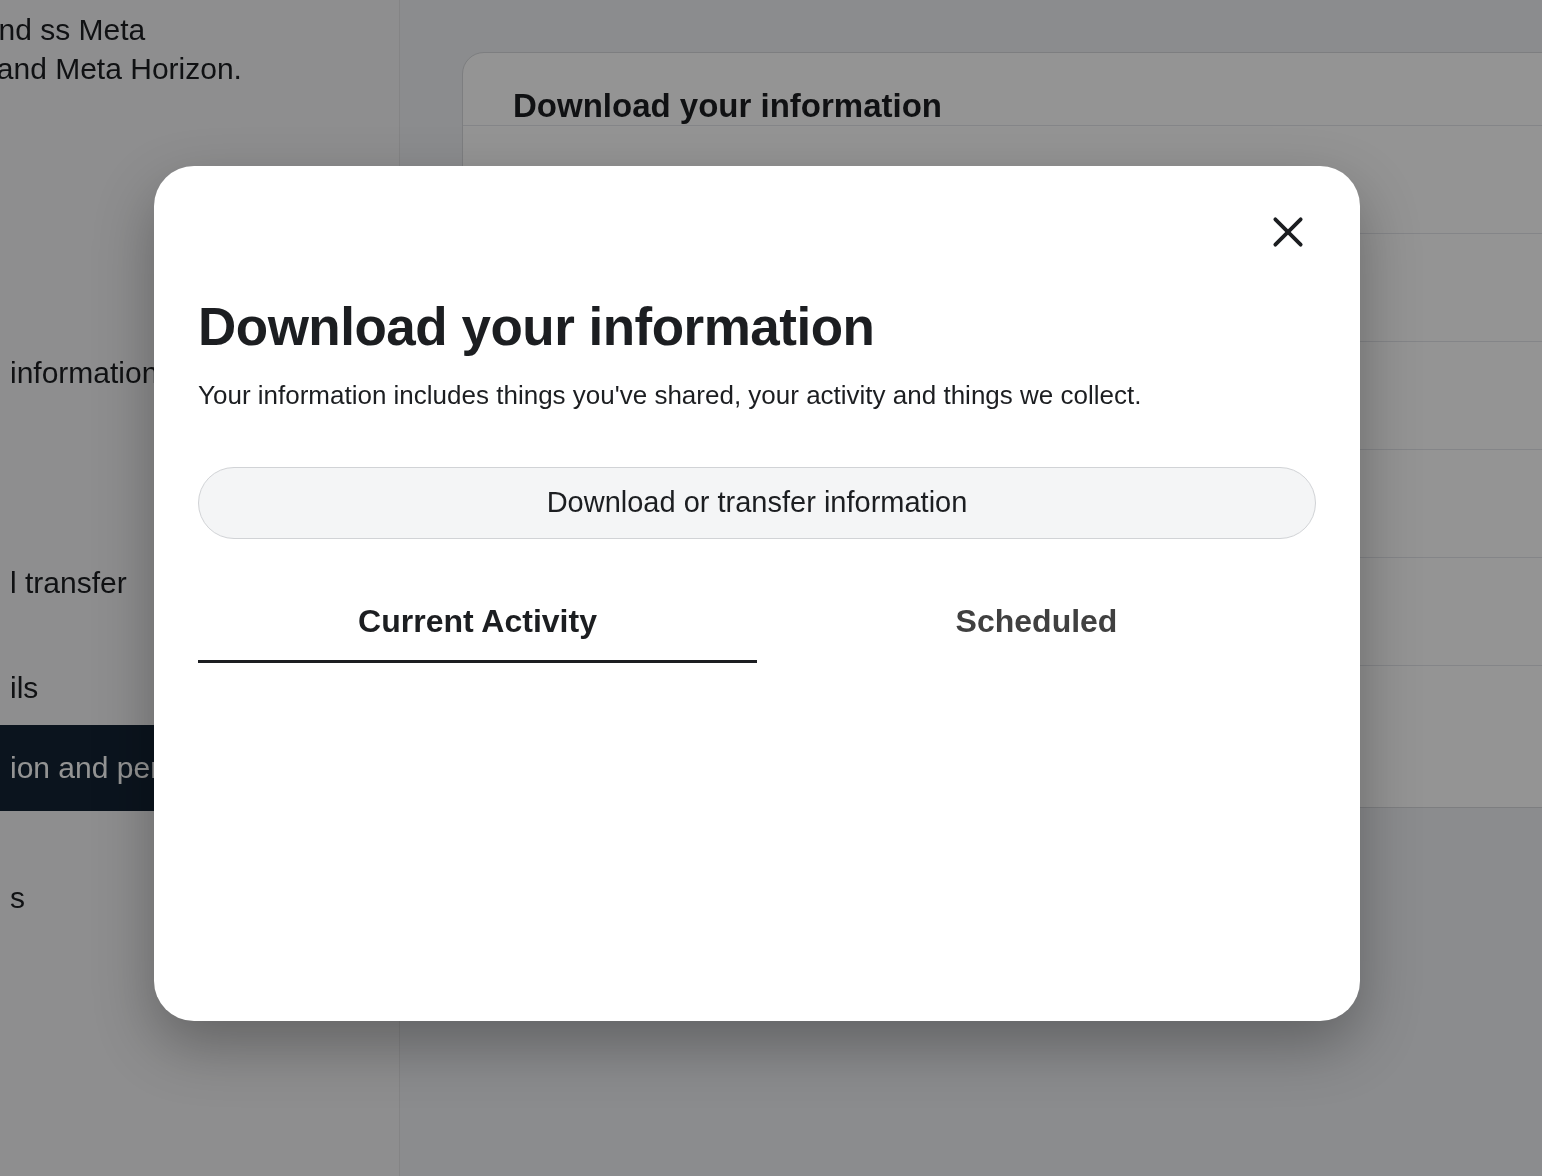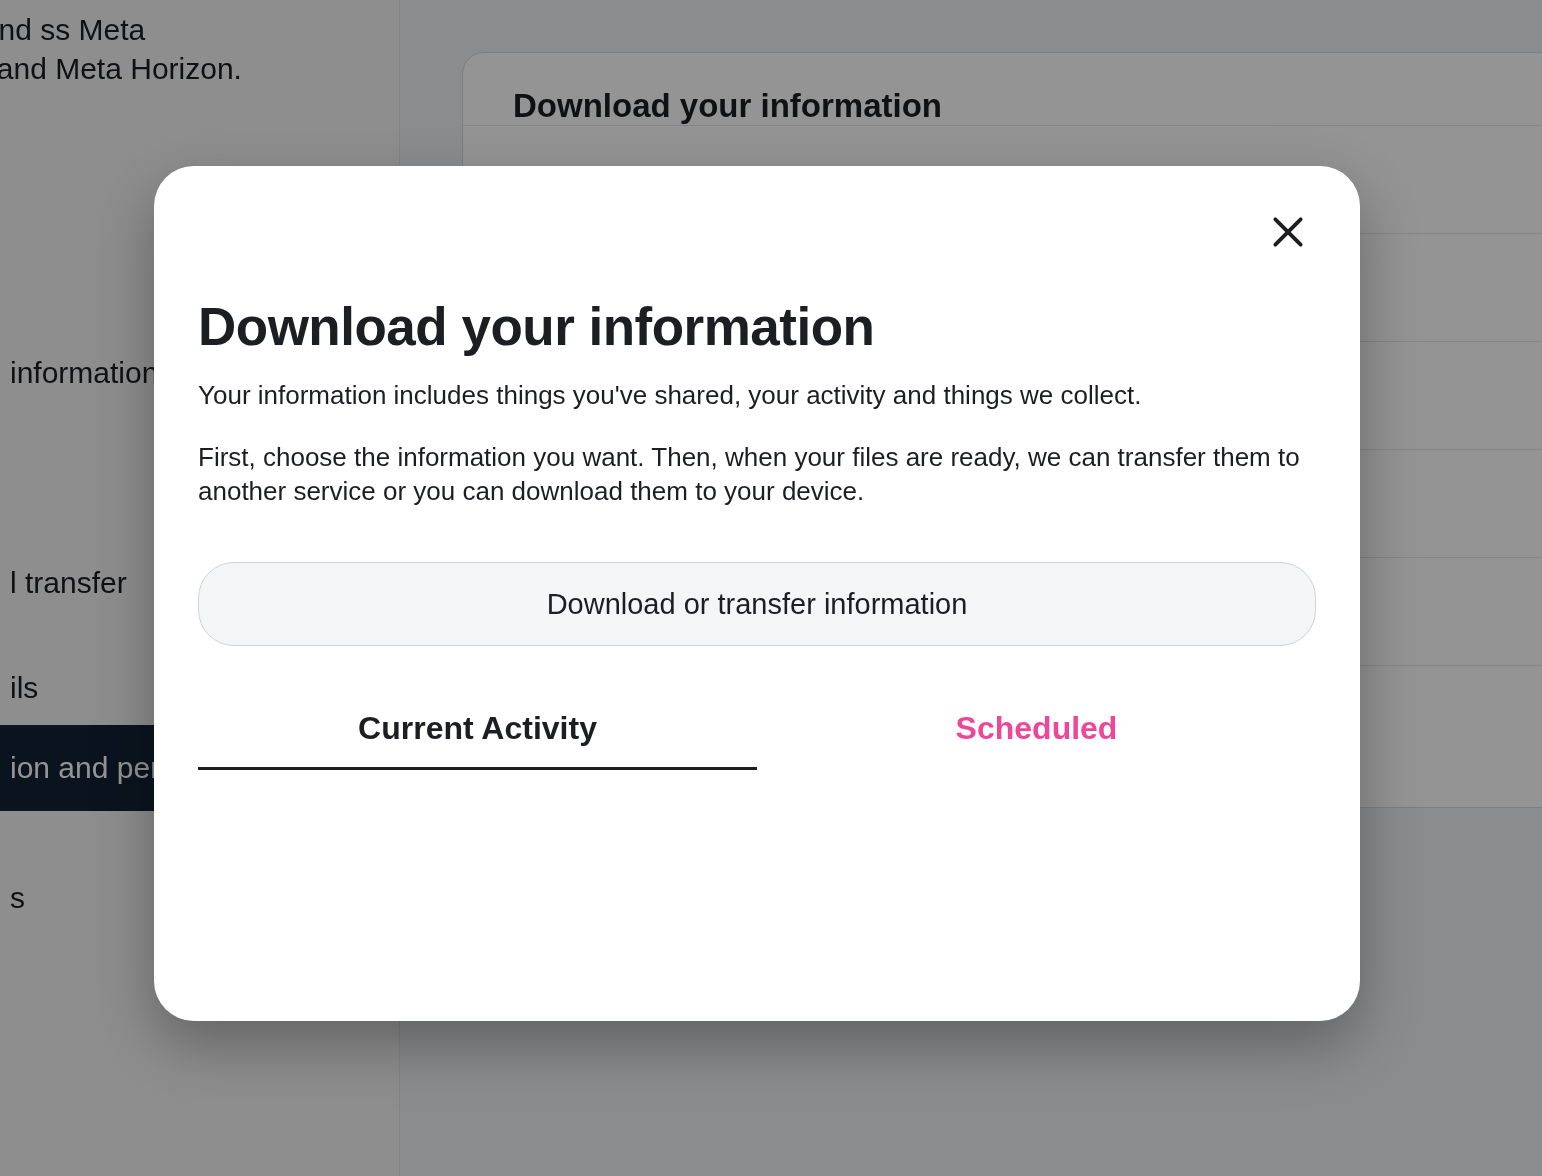--- a/index.html
+++ b/index.html
@@ -119,40 +119,40 @@
     font-size: 26px;
     line-height: 1.3;
     color: #1c1e21;
     margin-top: 22px;
   }
   .modal p + p { margin-top: 28px; }
   .primary-btn {
     display: block;
     width: 100%;
     margin-top: 54px;
-    height: 84px;
+    height: 72px;
     border-radius: 36px;
     border: 1px solid #d1d3d6;
     background: #f4f5f6;
     font-size: 29px;
     font-weight: 500;
     color: #1c1e21;
     cursor: pointer;
   }
   .tabs {
     display: flex;
     margin-top: 64px;
   }
   .tab {
     flex: 1;
     text-align: center;
     font-size: 32px;
     font-weight: 600;
     padding-bottom: 20px;
-    color: #ec4899;
+    color: #404040;
     cursor: pointer;
     border-bottom: 3px solid transparent;
   }
   .tab.active {
     color: #1c1e21;
     border-bottom-color: #1c1e21;
   }
 </style>
 </head>
 <body>
@@ -200,21 +200,20 @@
       <svg viewBox="0 0 24 24" fill="none" stroke="#1c1e21" stroke-width="2.4" stroke-linecap="round">
         <line x1="4" y1="4" x2="20" y2="20"></line>
         <line x1="20" y1="4" x2="4" y2="20"></line>
       </svg>
     </span>
   </div>
 
   <h1>Download your information</h1>
 
   <p>Your information includes things you've shared, your activity and things we collect.</p>
-  <p>First, choose the information you want. Then, when your files are ready, we can transfer them to another service or you can download them to your device.</p>
 
   <button class="primary-btn">Download or transfer information</button>
 
   <div class="tabs">
     <div class="tab active">Current Activity</div>
     <div class="tab">Scheduled</div>
   </div>
 </div>
 
 </body></html>

